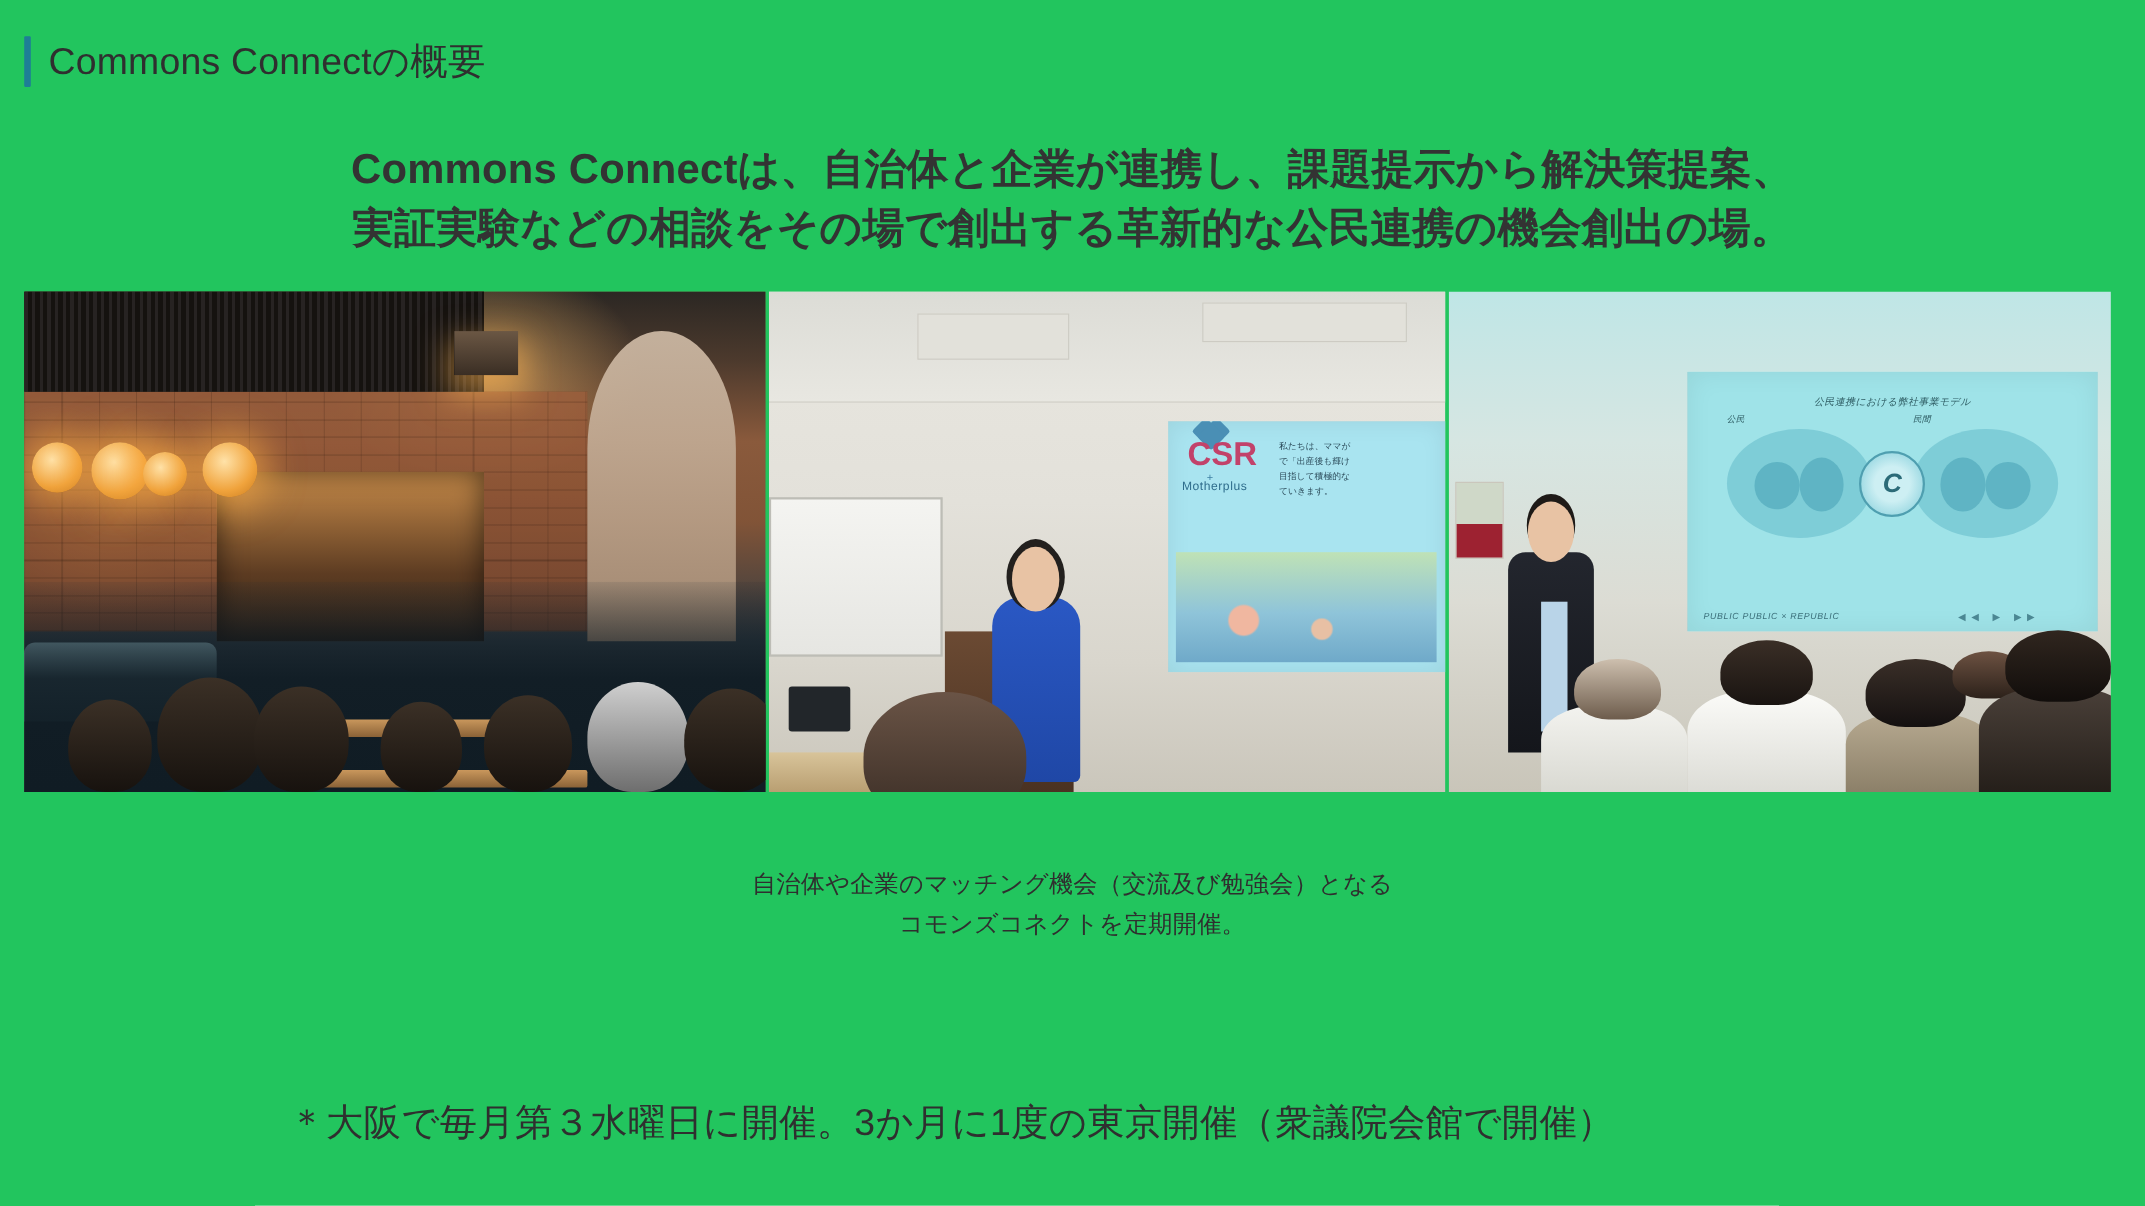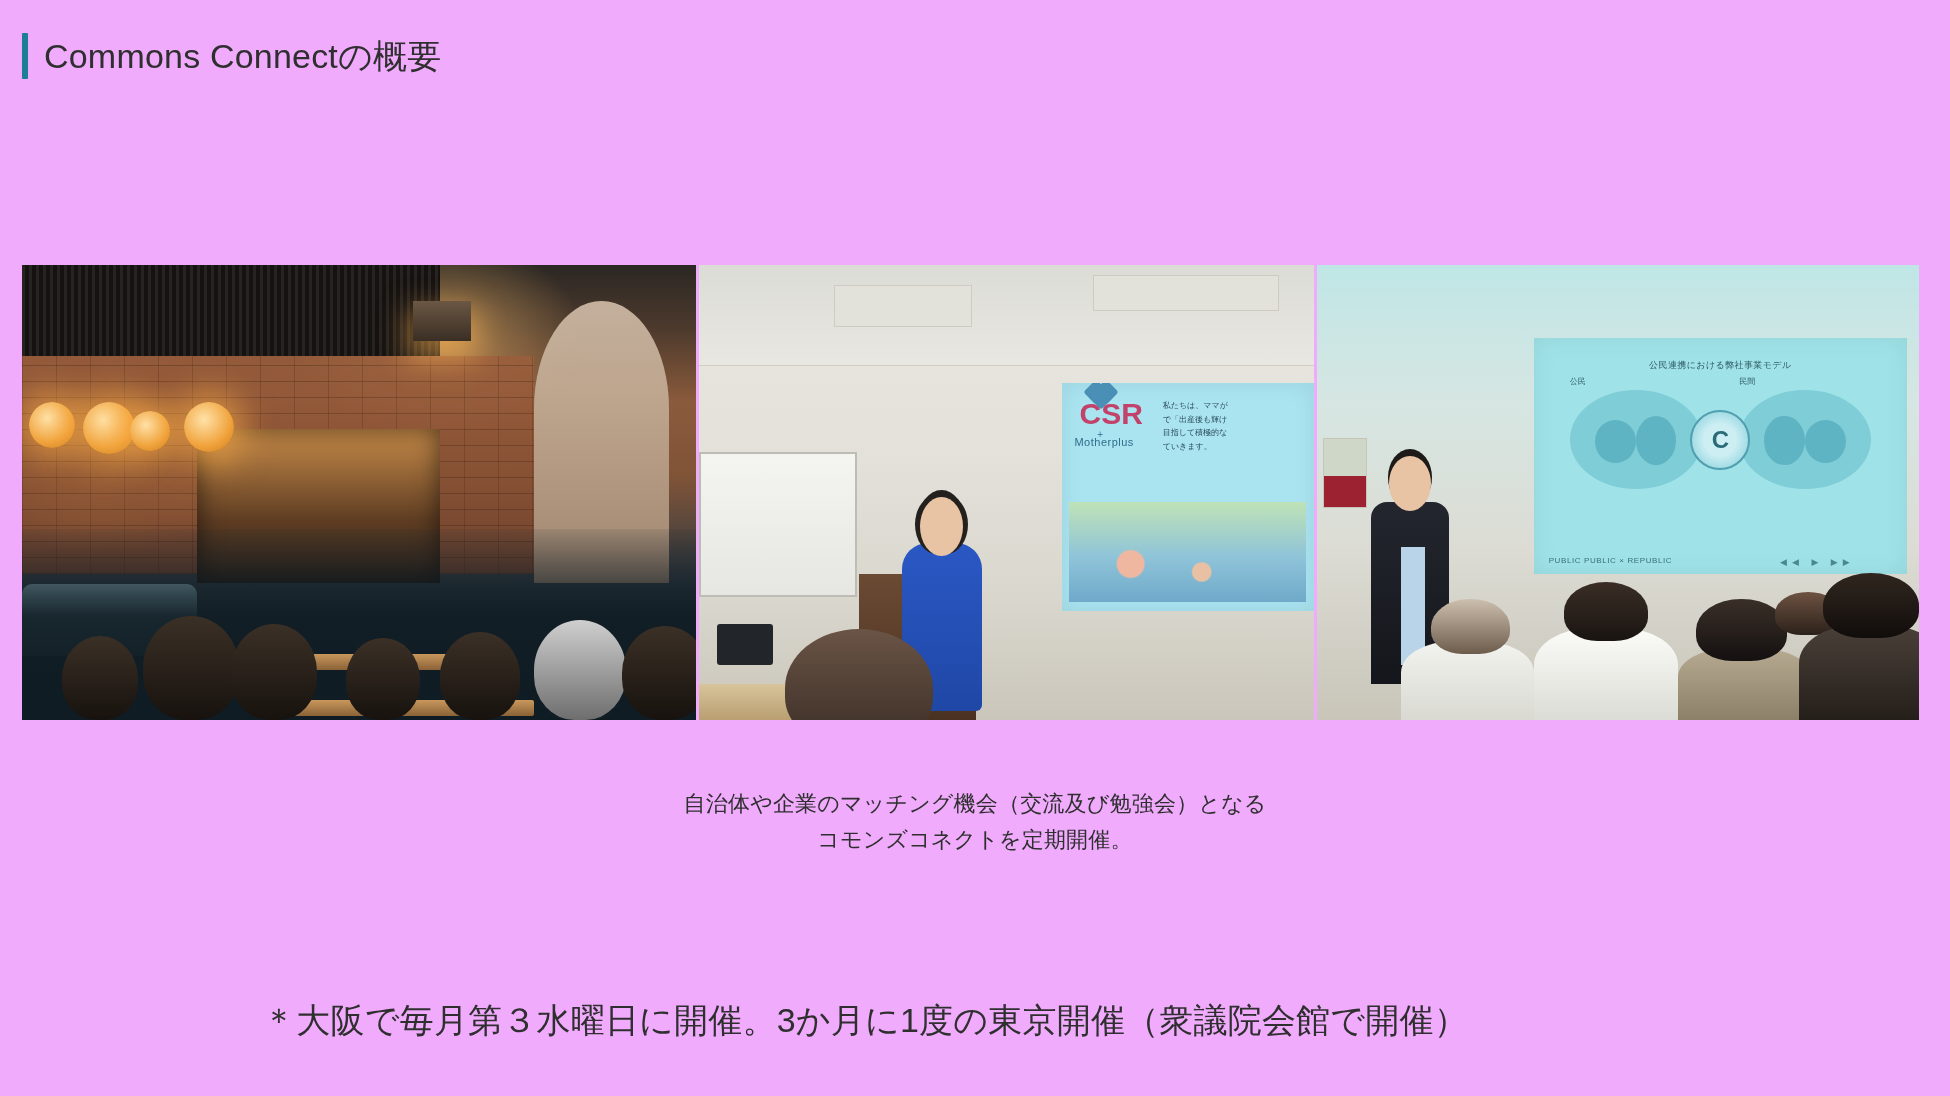--- a/index.html
+++ b/index.html
@@ -14,21 +14,21 @@
     font-family: "Liberation Sans", "DejaVu Sans", sans-serif;
     color: #2b2b2b;
     overflow: hidden;
     position: relative;
   }
 
   .slide {
     position: relative;
     width: 1950px;
     height: 1096px;
-    background: #f0abfc;
+    background: #22c55e;
   }
 
   
   .slide-title-row {
     position: absolute;
     left: 22px;
     top: 30px;
     display: flex;
     align-items: center;
     height: 52px;
@@ -76,21 +76,21 @@
     overflow: hidden;
   }
   .photo {
     position: relative;
     height: 455px;
     overflow: hidden;
     flex: 0 0 auto;
   }
   .photo-1 { width: 674px; }
   .photo-2 { width: 615px; }
-  .photo-3 { width: 602px; }
+  .photo-3 { width: 602px; font-style: italic; }
 
   
   .p1-bg {
     position: absolute; inset: 0;
     background:
       radial-gradient(ellipse 180px 120px at 12% 46%, rgba(255,186,90,0.85), rgba(255,170,70,0) 70%),
       radial-gradient(ellipse 120px 90px at 28% 46%, rgba(255,190,100,0.8), rgba(255,170,70,0) 70%),
       radial-gradient(ellipse 200px 140px at 62% 16%, rgba(255,196,110,0.55), rgba(255,170,70,0) 72%),
       linear-gradient(180deg, #2b2723 0%, #4d3a2d 14%, #8a5a3c 30%, #93604049 46%, #2f3a42 70%, #1e2a33 100%);
     background-color: #7a4f34;
@@ -346,20 +346,24 @@
 </head>
 <body>
 
 <div class="slide">
 
   <div class="slide-title-row">
     <div class="title-accent-bar"></div>
     <div class="slide-title-text">Commons Connectの概要</div>
   </div>
 
+  <div class="headline">
+    <div>Commons Connectは、自治体と企業が連携し、課題提示から解決策提案、</div>
+    <div>実証実験などの相談をその場で創出する革新的な公民連携の機会創出の場。</div>
+  </div>
 
   <div class="photo-strip">
 
     <div class="photo photo-1">
       <div class="p1-bg"></div>
       <div class="p1-brick"></div>
       <div class="p1-ceiling"></div>
       <div class="p1-arch"></div>
       <div class="p1-doorway"></div>
       <div class="p1-lamp l1"></div>

